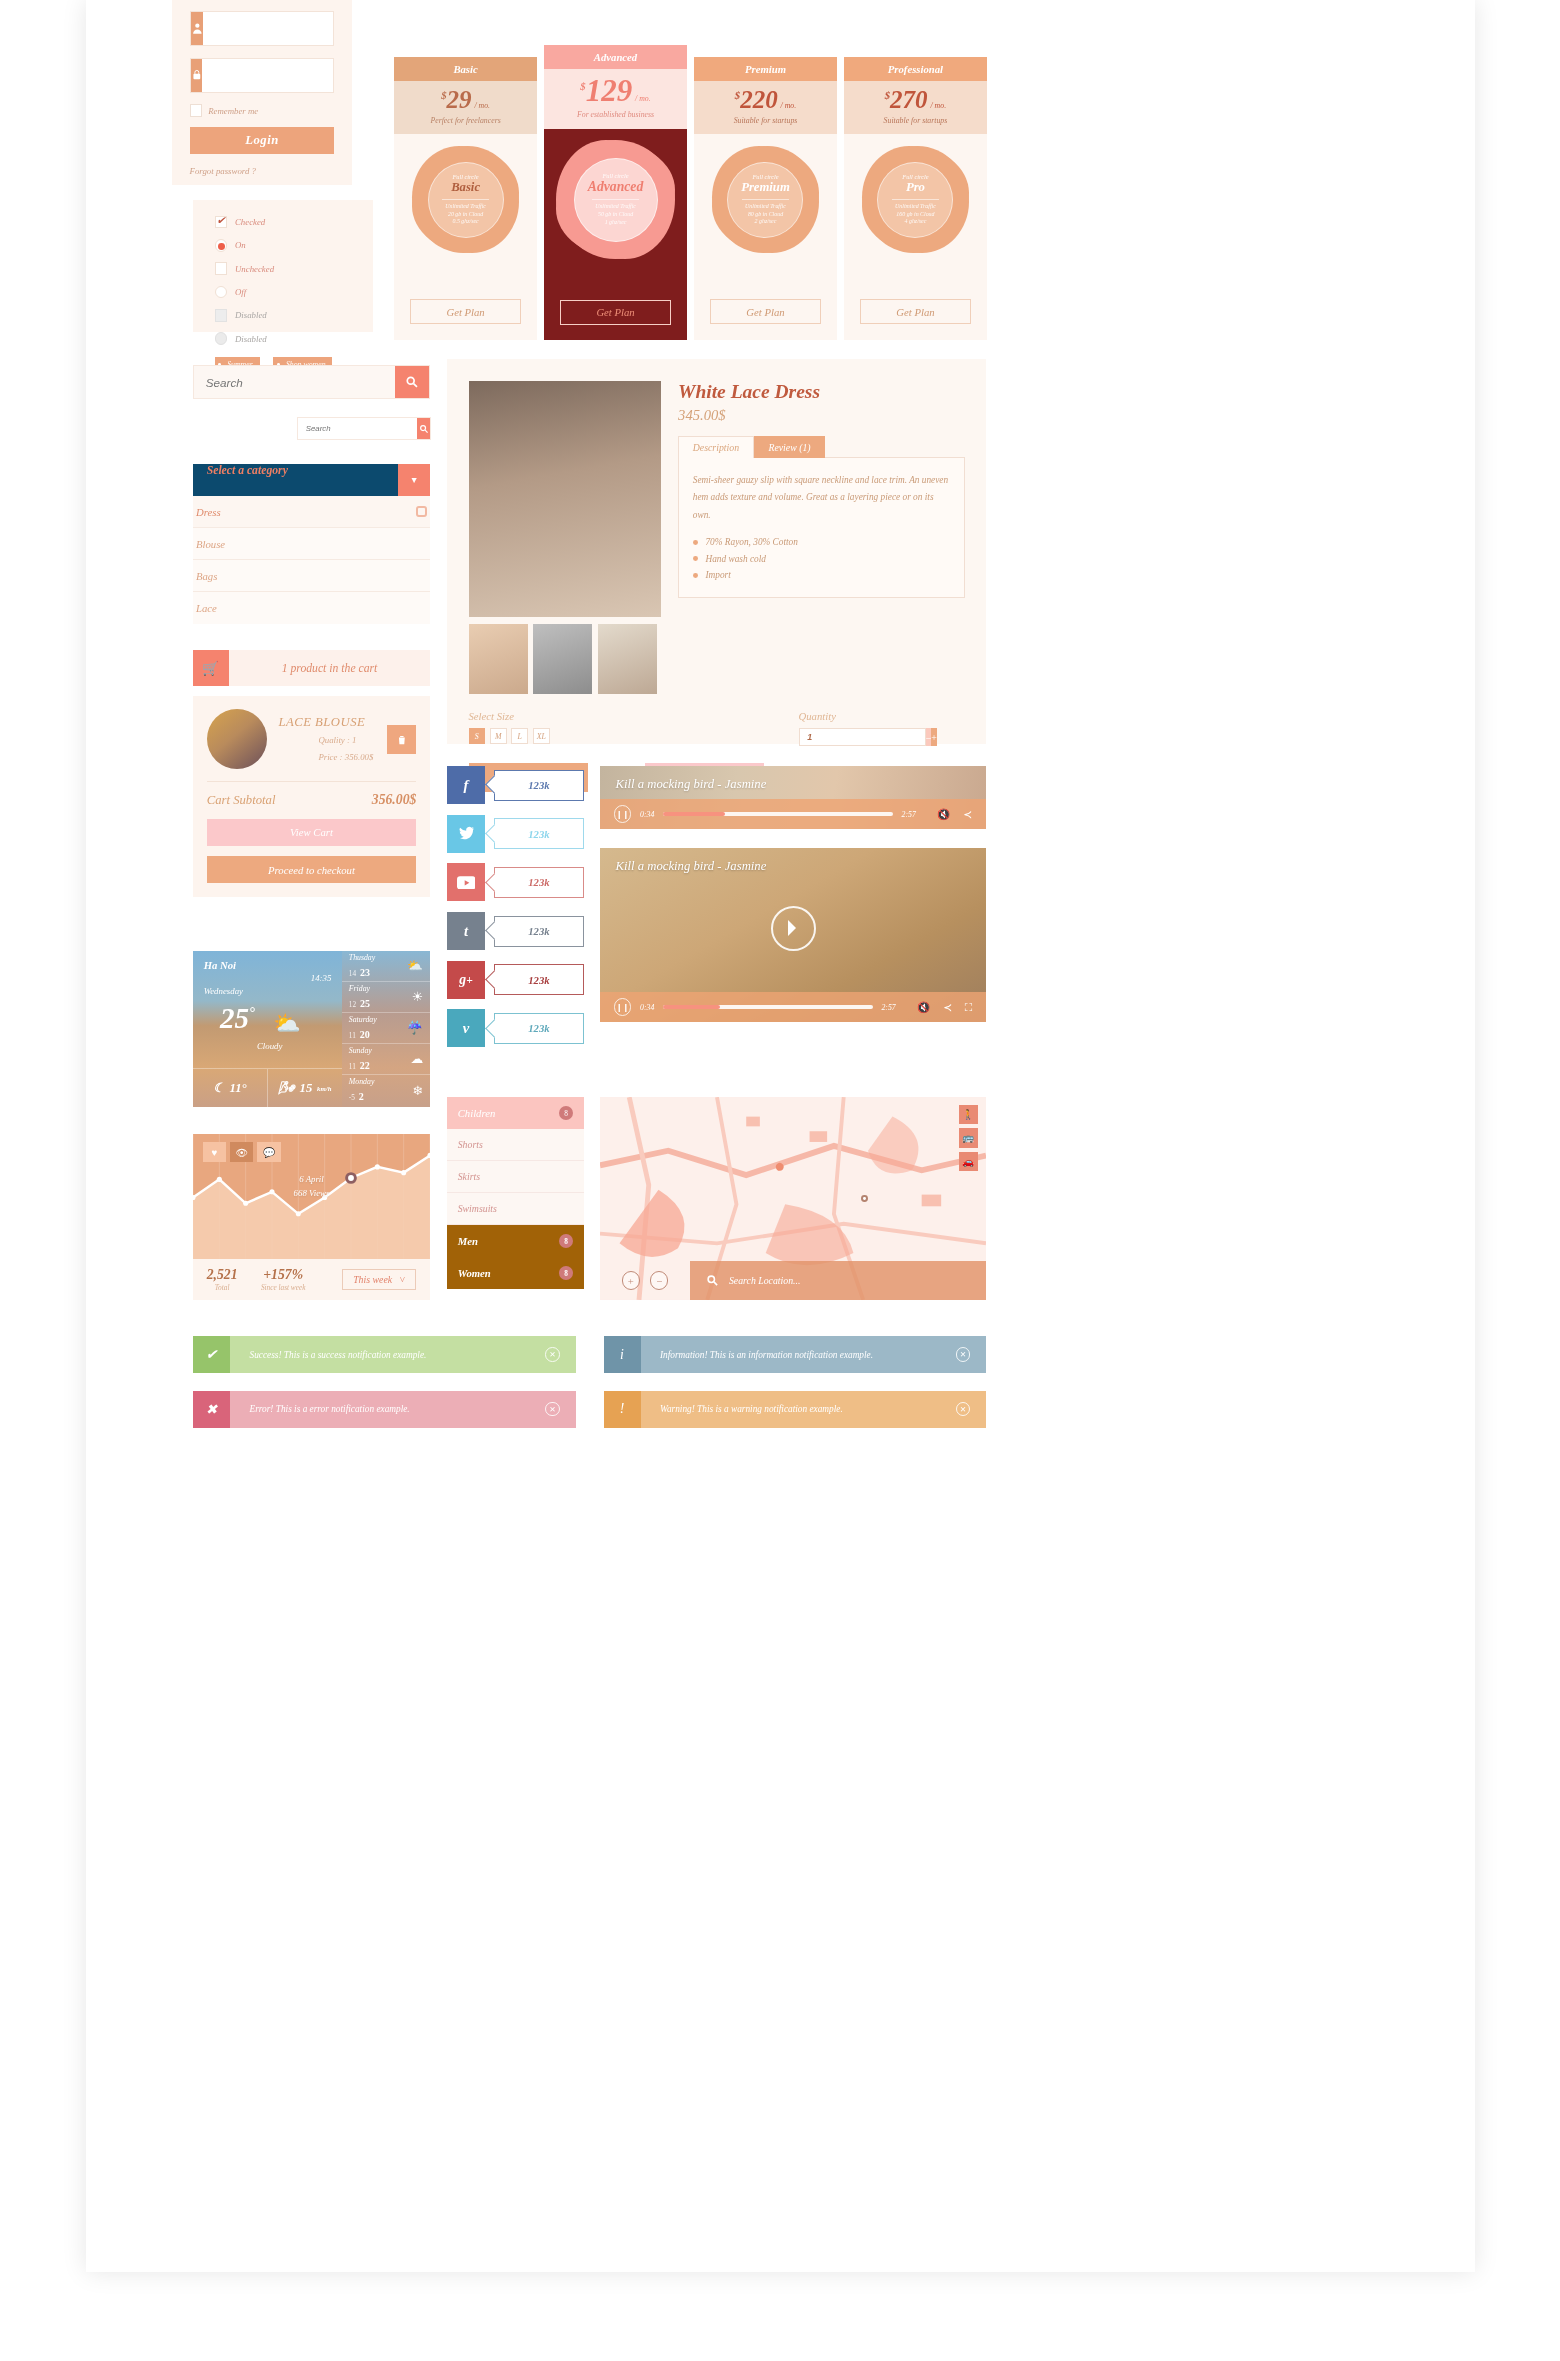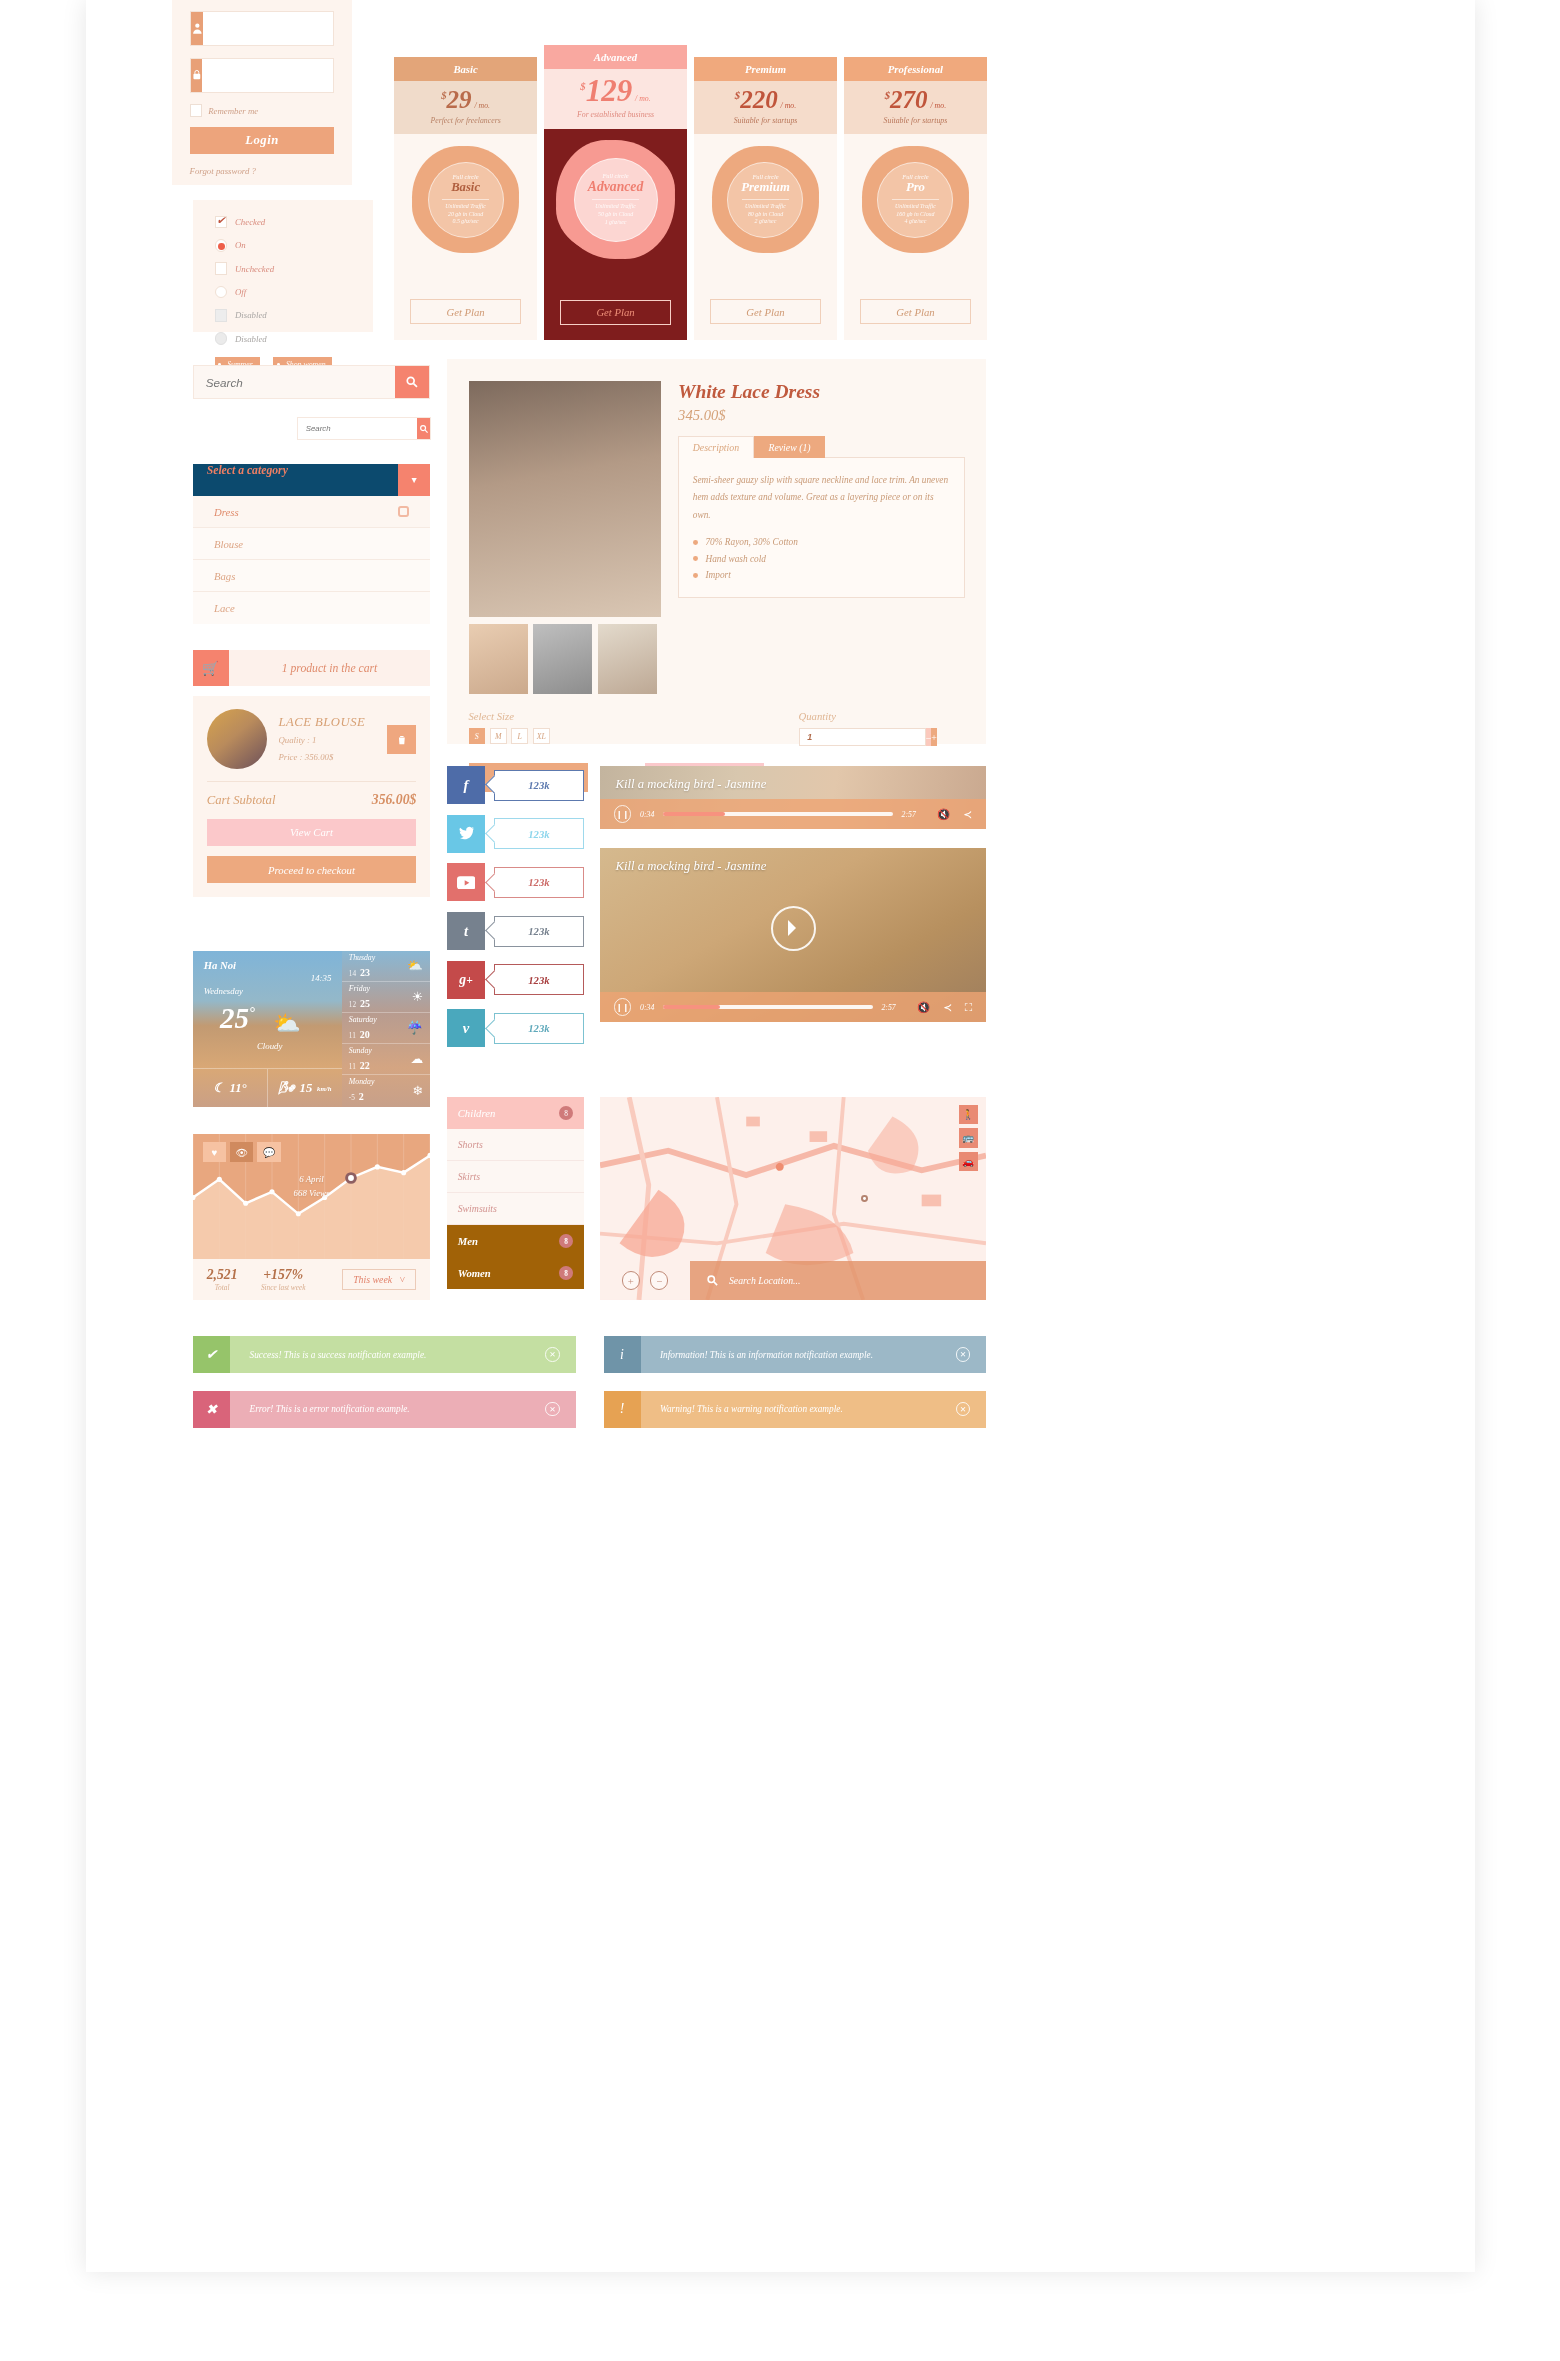--- a/index.html
+++ b/index.html
@@ -65,33 +65,33 @@
   .searchbar input{flex:1;border:none;background:transparent;outline:none;padding-left:11.7px;font-size:11.7px;font-style:italic;color:#e8bda8;}
   .sbtn{width:34px;background:#f5836e;color:#fff;display:flex;align-items:center;justify-content:center;font-size:12.7px;}
   .searchbar.small{left:211px;top:417px;width:134px;height:23.4px;background:#fff;}
   .searchbar.small input{font-size:7.8px;padding-left:7.8px;}
   .searchbar.small .sbtn{width:25px;font-size:9.8px;}
 
   .sel{position:absolute;left:107px;top:464px;width:237px;height:159px;}
   .sel-head{height:32px;background:#0c4a6e;display:flex;align-items:flex-start;font-weight:bold;}
   .sel-head span{flex:1;padding-left:13.7px;font-size:11.7px;font-style:italic;color:#ef7f63;}
   .sel-arrow{width:32px;height:32px;background:#f5836e;color:#fff;display:flex;align-items:center;justify-content:center;font-size:8.8px;}
-  .sel-item{height:32px;display:flex;align-items:center;padding:0 21px;background:#fefaf7;border-bottom:1px solid #f6eae2;font-size:10.7px;font-style:italic;color:#dda585;}
+  .sel-item{height:32px;display:flex;align-items:center;padding:0 3px;background:#fefaf7;border-bottom:1px solid #f6eae2;font-size:10.7px;font-style:italic;color:#dda585;}
   .sel-item.active{background:#fdf6f1;color:#e08c6d;}
   .sel-item .ring{margin-left:auto;width:10.7px;height:10.7px;border:2px solid #f2b9a2;border-radius:2.9px;}
 
   .cart{position:absolute;left:107px;top:650px;width:237px;height:278px;}
   .cart-top{height:36px;background:#fdf1eb;display:flex;align-items:center;}
   .cart-ic{width:36px;height:36px;background:#f5836e;color:#fff;display:flex;align-items:center;justify-content:center;font-size:13.7px;}
   .cart-top span{flex:1;text-align:center;font-size:11.7px;font-style:italic;color:#e08c6d;}
   .cart-body{margin-top:9.8px;background:#fdf4ee;padding:13.7px;}
   .cart-item{display:flex;align-items:center;gap:11.7px;}
   .cart-ava{width:60px;height:60px;border-radius:50%;flex:none;background:linear-gradient(140deg,#d7a44e,#b98b5c 45%,#6b4f5a);}
   .cart-name{font-size:12.7px;font-style:italic;color:#d7a074;letter-spacing:0.5px;}
-  .cart-meta{font-size:8.8px;font-style:italic;color:#d9ac8e;margin-top:3.9px;line-height:1.5;}
+  .cart-meta{font-size:8.8px;font-style:italic;color:#d9ac8e;margin-top:3.9px;line-height:1.5;margin-left:40px;}
   .trash{margin-left:auto;width:29px;height:29px;background:#efa77f;color:#fff;display:flex;align-items:center;justify-content:center;font-size:12.7px;}
   .cart-hr{height:1px;background:#f3e2d6;margin:11.7px 0 9.8px;}
   .cart-sub{display:flex;align-items:baseline;}
   .cart-sub .t{font-size:12.7px;font-style:italic;color:#d9a274;}
   .cart-sub .v{margin-left:auto;font-size:13.7px;font-style:italic;font-weight:bold;color:#d79065;}
   .btn-wide{height:27px;display:flex;align-items:center;justify-content:center;font-size:10.7px;font-style:italic;color:#fff;margin-top:10.7px;}
 
   
   .detail{position:absolute;left:361px;top:359px;width:539px;height:385px;background:#fdf7f2;padding:21.5px;}
   .det-flex{display:flex;gap:17.6px;}

